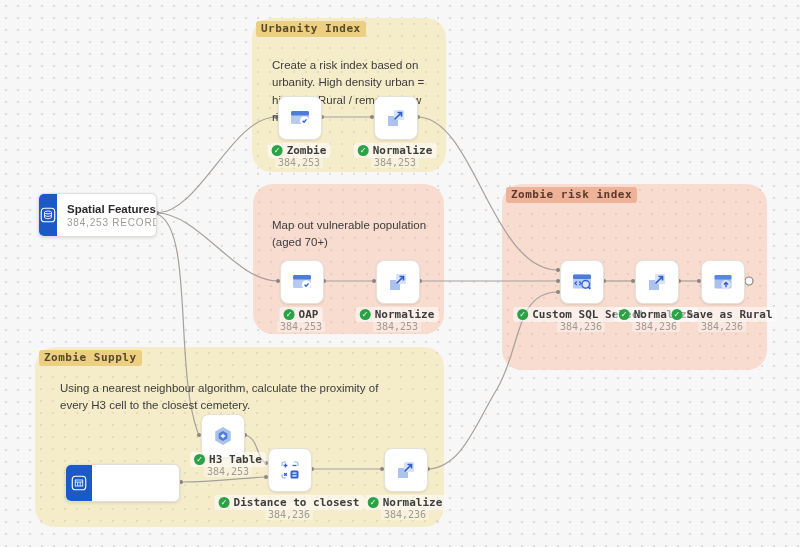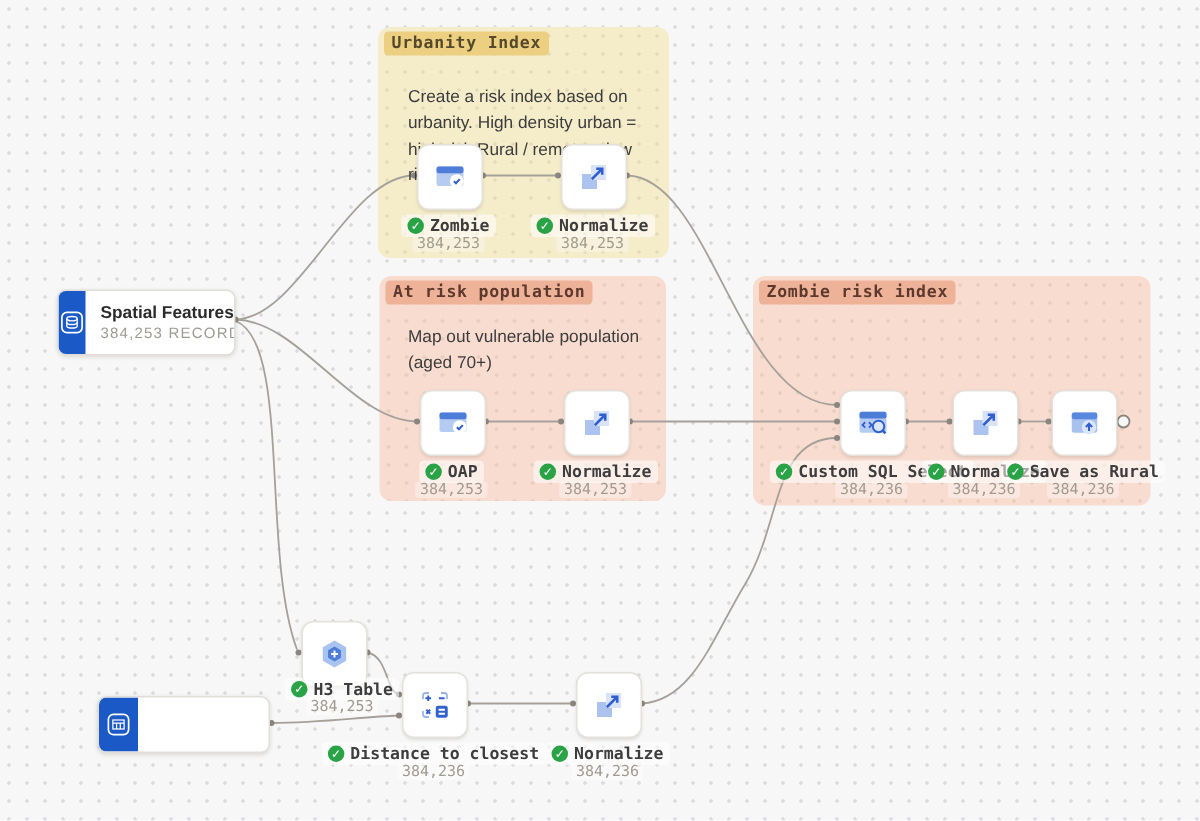--- a/index.html
+++ b/index.html
@@ -3,21 +3,21 @@
 <meta charset="utf-8">
 <style>
   html,body{margin:0;padding:0;}
   .canvas{
     position:relative;width:800px;height:547px;overflow:hidden;
     background-color:#f7f7f8;
     background-image:radial-gradient(circle,#dcdce0 1px,transparent 1.3px);
     background-size:12px 12px;
     font-family:"Liberation Sans",sans-serif;
   }
-  .group{position:absolute;border-radius:8px;}
+  .group{position:absolute;border-radius:20px;}
   .group.yellow{background:#f5ecca;}
   .group.red{background:#f8dcd0;}
   .group::after{content:"";position:absolute;inset:0;border-radius:8px;
     background-image:radial-gradient(circle,rgba(90,70,30,.10) 1px,transparent 1.3px);
     background-size:12px 12px;pointer-events:none;}
   .group-chip{position:absolute;top:3px;left:4px;z-index:3;
     font:bold 11px "DejaVu Sans Mono",monospace;letter-spacing:.5px;
     padding:1px 5px 2px;border-radius:3px;white-space:nowrap;}
   .yellow .group-chip{background:#eccf81;color:#55492b;}
   .red .group-chip{background:#eeb298;color:#5c392c;}
@@ -51,28 +51,31 @@
 <body>
 
 <div class="canvas">
 
   <div class="group yellow" style="left:252px;top:18px;width:194px;height:154px">
     <span class="group-chip">Urbanity Index</span>
     <div class="group-desc" style="left:20px;top:39px;width:160px">Create a risk index based on urbanity. High density urban = high risk Rural / remote = low risk</div>
   </div>
 
   <div class="group red" style="left:253px;top:184px;width:191px;height:150px">
-    <span class="group-chip">At risk population</span>
     <div class="group-desc" style="left:19px;top:33px;width:162px">Map out vulnerable population (aged 70+)</div>
   </div>
 
-  <div class="group red" style="left:502px;top:184px;width:265px;height:153px">
+  <div class="group red" style="left:502px;top:184px;width:265px;height:186px">
     <span class="group-chip">Zombie risk index</span>
   </div>
 
+  <div class="group yellow" style="left:35px;top:347px;width:409px;height:180px">
+    <span class="group-chip">Zombie Supply</span>
+    <div class="group-desc" style="left:25px;top:33px;width:345px">Using a nearest neighbour algorithm, calculate the proximity of every H3 cell to the closest cemetery.</div>
+  </div>
 
   <svg class="wires" width="800" height="547">
     <g stroke="#a5a099" stroke-width="1.2" fill="none">
       <path d="M157,213 C200,212 232,117 276,117"></path>
       <path d="M157,213 C200,214 235,281 278,281"></path>
       <path d="M157,214 C194,228 174,368 198,433"></path>
       <path d="M322,117 H372"></path>
       <path d="M418,117 C474,118 492,270 558,270"></path>
       <path d="M324,281 H374"></path>
       <path d="M420,281 H558"></path>

